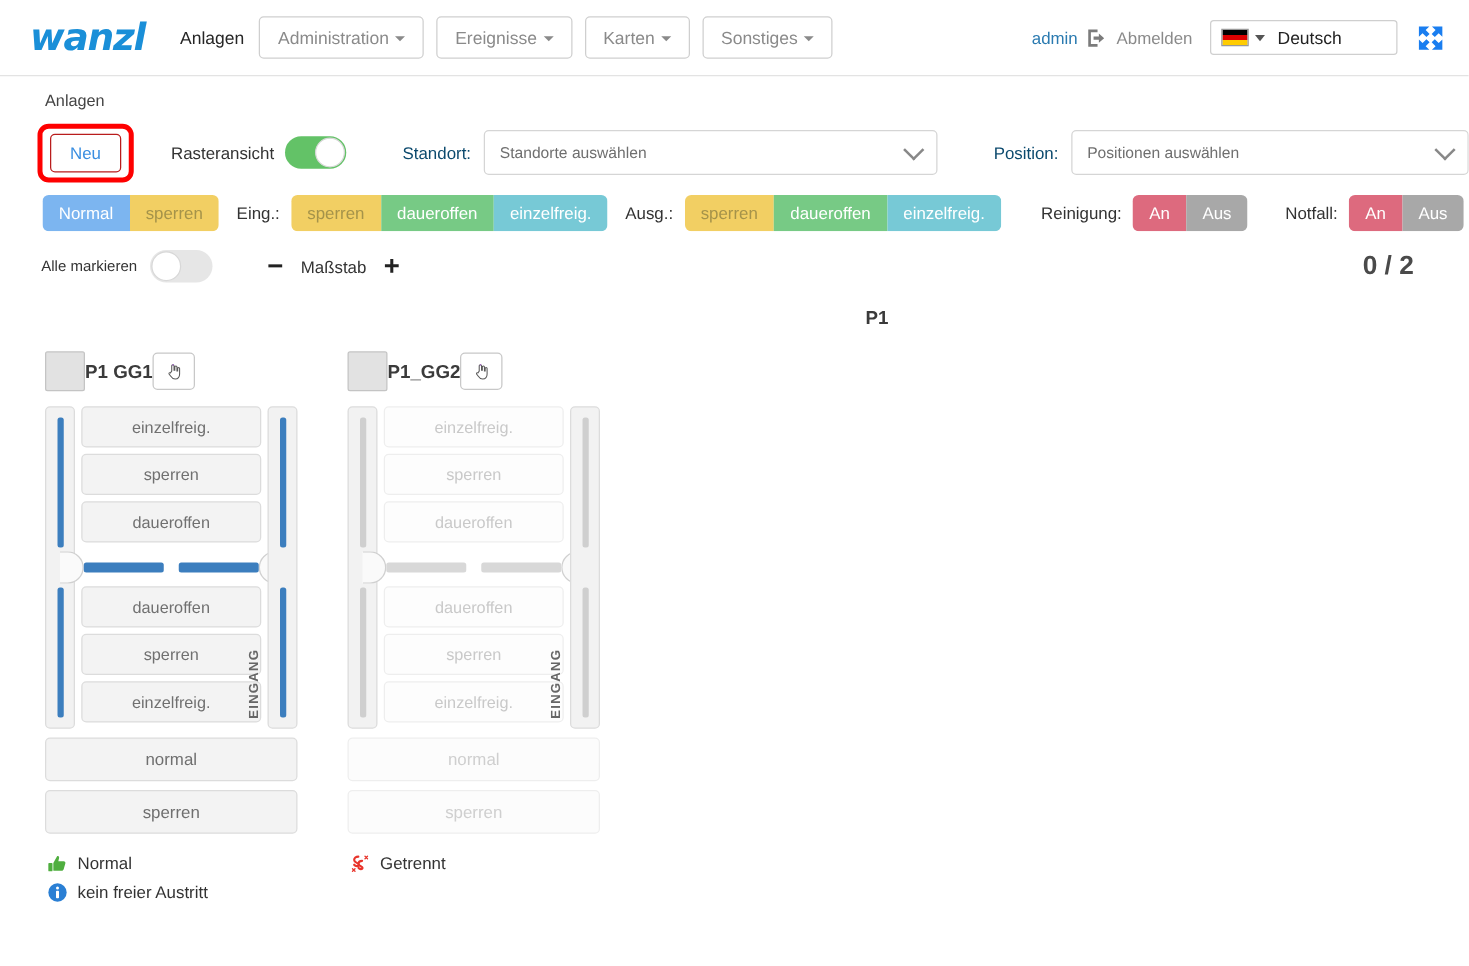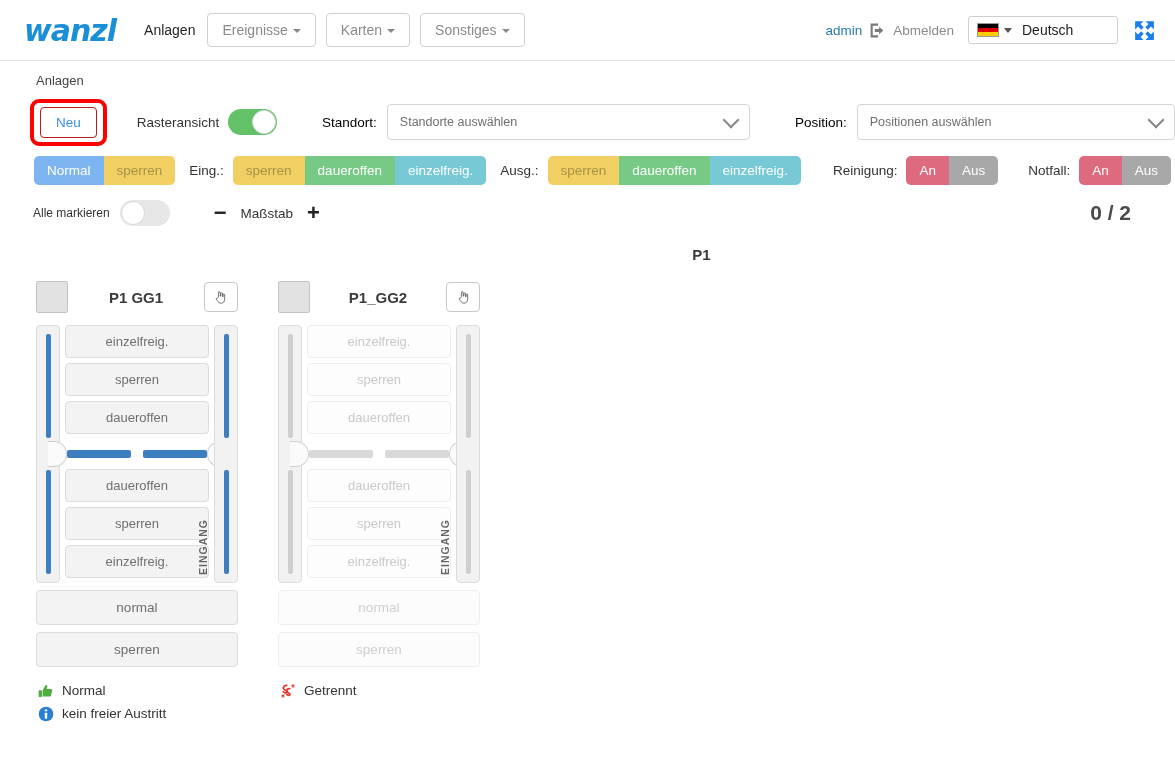--- a/index.html
+++ b/index.html
@@ -114,21 +114,21 @@
   }
   .toggle.on { background: #63c267; }
   .toggle.off { background: #e6e6e6; }
   .toggle .knob {
     position: absolute; top: 1px; width: 24px; height: 24px;
     border-radius: 50%; background: #fff; border: 1px solid #d8d8d8;
   }
   .toggle.on .knob { right: 1px; }
   .toggle.off .knob { left: 1px; }
 
-  .sel-label { font-size: 13.5px; color: #000000; margin-left: 45px; margin-right: 10px; }
+  .sel-label { font-size: 13.5px; color: #0c4a6e; margin-left: 45px; margin-right: 10px; }
   .sel-box {
     border: 1px solid #d5d5d5; border-radius: 4px; background: #fff;
     height: 36px; display: flex; align-items: center; justify-content: space-between;
     padding: 0 12px; cursor: pointer;
   }
   .sel-box .ph { font-size: 12.5px; color: #6f6f6f; }
   .chev {
     width: 12px; height: 12px; border-right: 2px solid #888; border-bottom: 2px solid #888;
     transform: rotate(45deg); margin-top: -5px;
   }
@@ -173,21 +173,21 @@
   
   .group-title {
     font-size: 15px; font-weight: bold; color: #3a3a3a;
     margin: 16px 0 0 228px;
     text-align: center;
   }
 
   
   .panels { display: flex; margin-top: 16px; padding-left: 36px; gap: 40px; }
   .panel { width: 202px; }
-  .panel-head { display: flex; align-items: center; justify-content: space-between; height: 36px; }
+  .panel-head { display: flex; align-items: center; height: 36px; }
   .checkbox-sq {
     width: 32px; height: 32px; background: #e2e2e2; border: 1px solid #c4c4c4;
     border-radius: 2px; cursor: pointer;
   }
   .panel-title { font-size: 15px; font-weight: bold; color: #3b3b3b; }
   .hand-btn {
     width: 34px; height: 30px; border: 1px solid #c8c8c8; border-radius: 4px;
     background: #fff; display: flex; align-items: center; justify-content: center;
     cursor: pointer;
   }
@@ -253,20 +253,23 @@
   .status-line { display: flex; align-items: center; height: 23px; font-size: 13.5px; color: #333; }
   .status-ico { width: 20px; display: inline-flex; justify-content: center; margin-right: 6px; }
 </style>
 </head>
 <body>
 
 <div class="topbar">
   <div class="brand">wanzl</div>
   <div class="nav-plain">Anlagen</div>
 
+  <button class="nav-btn">
+    <span>Administration</span><span class="caret"></span>
+  </button>
   <button class="nav-btn">
     <span>Ereignisse</span><span class="caret"></span>
   </button>
   <button class="nav-btn">
     <span>Karten</span><span class="caret"></span>
   </button>
   <button class="nav-btn">
     <span>Sonstiges</span><span class="caret"></span>
   </button>
 

